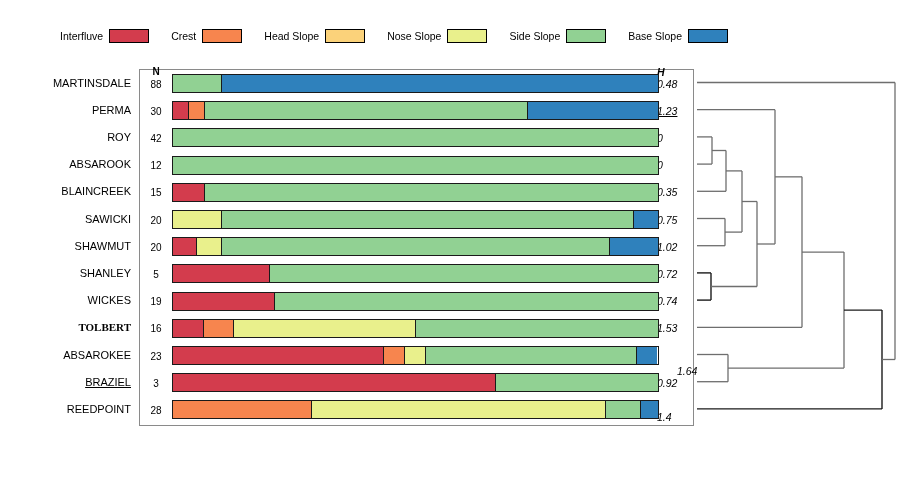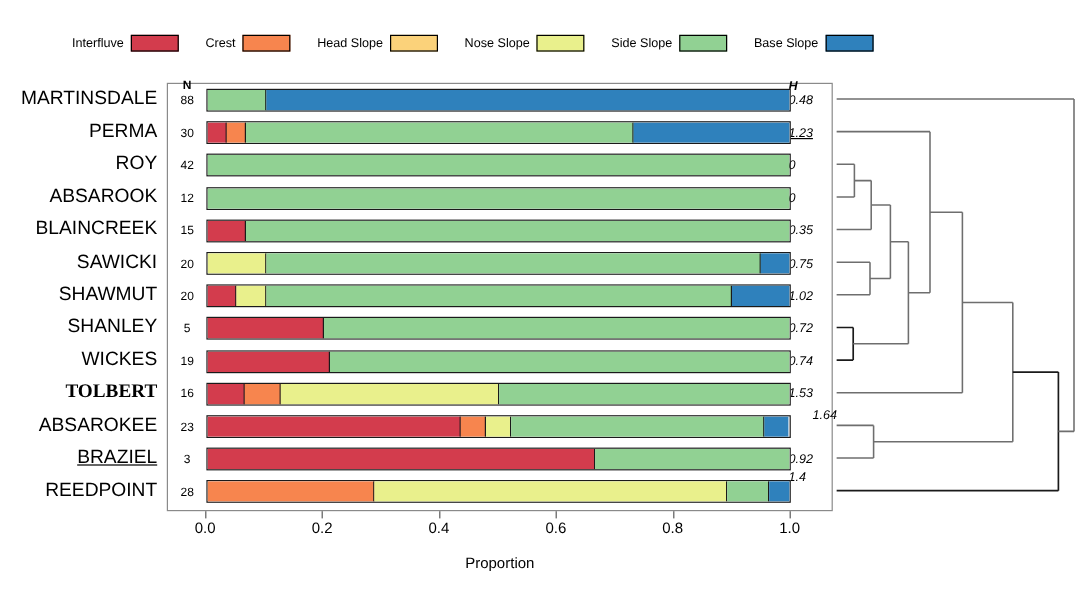--- a/index.html
+++ b/index.html
@@ -29,21 +29,21 @@
   .legend-label { font-size: 10.5px; margin-right: 6px; white-space: nowrap; }
   .legend-swatch {
     width: 40px; height: 14px;
     border: 1.2px solid #000; 
   }
 
   
   #ylabels { position: absolute; left: 0; top: 70px; width: 137px; height: 356px; }
   .ylabel {
     position: absolute; right: 6px; width: 131px;
-    text-align: right; font-size: 16px; white-space: nowrap;
+    text-align: right; font-size: 11px; white-space: nowrap;
     line-height: 12px;
   }
   .ylabel.bold { font-weight: bold; }
 
   
   #barpanel {
     position: absolute; left: 139px; top: 69px;
     width: 555px; height: 357px;
     border: 1px solid #8a8a8a;
     background: #ffffff;
@@ -204,59 +204,44 @@
       </div>
       <div class="ncol" style="top: 253.3px;">16</div>
       <div class="hcol" style="top: 252.3px;">1.53</div>
       <div class="bar-row" style="left: 32px; top: 248.8px; width: 487px;">
         <div class="seg" style="background: rgb(211, 60, 77); flex: 0 0 6.3%;"></div>
         <div class="seg" style="background: rgb(247, 133, 78); flex: 0 0 6.3%;"></div>
         <div class="seg" style="background: rgb(233, 240, 140); flex: 0 0 37.5%;"></div>
         <div class="seg" style="background: rgb(145, 209, 147); flex: 0 0 50%;"></div>
       </div>
       <div class="ncol" style="top: 280.5px;">23</div>
-      <div class="hcol" style="top: 270px; padding-left: 20px;">1.64</div>
+      <div class="hcol" style="top: 295px; padding-left: 20px;">1.64</div>
       <div class="bar-row" style="left: 32px; top: 276px; width: 487px;">
         <div class="seg" style="background: rgb(211, 60, 77); flex: 0 0 43.5%;"></div>
         <div class="seg" style="background: rgb(247, 133, 78); flex: 0 0 4.3%;"></div>
         <div class="seg" style="background: rgb(233, 240, 140); flex: 0 0 4.3%;"></div>
         <div class="seg" style="background: rgb(145, 209, 147); flex: 0 0 43.5%;"></div>
         <div class="seg" style="background: rgb(47, 129, 188); flex: 0 0 4.3%;"></div>
       </div>
       <div class="ncol" style="top: 307.7px;">3</div>
       <div class="hcol" style="top: 306.7px;">0.92</div>
       <div class="bar-row" style="left: 32px; top: 303.2px; width: 487px;">
         <div class="seg" style="background: rgb(211, 60, 77); flex: 0 0 66.7%;"></div>
         <div class="seg" style="background: rgb(145, 209, 147); flex: 0 0 33.3%;"></div>
       </div>
       <div class="ncol" style="top: 334.9px;">28</div>
-      <div class="hcol" style="top: 322px;">1.4</div>
+      <div class="hcol" style="top: 341px;">1.4</div>
       <div class="bar-row" style="left: 32px; top: 330.4px; width: 487px;">
         <div class="seg" style="background: rgb(247, 133, 78); flex: 0 0 28.6%;"></div>
         <div class="seg" style="background: rgb(233, 240, 140); flex: 0 0 60.7%;"></div>
         <div class="seg" style="background: rgb(145, 209, 147); flex: 0 0 7.1%;"></div>
         <div class="seg" style="background: rgb(47, 129, 188); flex: 0 0 3.6%;"></div>
       </div>
     </div>
 
-  <div id="xaxis">
-      <div class="xtick-mark" style="left: 32px;"></div>
-      <div class="xtick-label" style="left: 32px;">0.0</div>
-      <div class="xtick-mark" style="left: 129.4px;"></div>
-      <div class="xtick-label" style="left: 129.4px;">0.2</div>
-      <div class="xtick-mark" style="left: 226.8px;"></div>
-      <div class="xtick-label" style="left: 226.8px;">0.4</div>
-      <div class="xtick-mark" style="left: 324.2px;"></div>
-      <div class="xtick-label" style="left: 324.2px;">0.6</div>
-      <div class="xtick-mark" style="left: 421.6px;"></div>
-      <div class="xtick-label" style="left: 421.6px;">0.8</div>
-      <div class="xtick-mark" style="left: 519px;"></div>
-      <div class="xtick-label" style="left: 519px;">1.0</div>
-    </div>
-  <div id="xaxis-title">Proportion</div>
 
   <div id="dendro">
       <svg width="200" height="368">
         <line x1="0" x2="15" y1="74.9" y2="74.9" stroke="#6e6e6e" stroke-width="1.3"></line>
         <line x1="0" x2="15" y1="102.1" y2="102.1" stroke="#6e6e6e" stroke-width="1.3"></line>
         <line x1="15" x2="15" y1="74.9" y2="102.1" stroke="#6e6e6e" stroke-width="1.3"></line>
         <line x1="15" x2="29" y1="88.5" y2="88.5" stroke="#6e6e6e" stroke-width="1.3"></line>
         <line x1="0" x2="29" y1="129.3" y2="129.3" stroke="#6e6e6e" stroke-width="1.3"></line>
         <line x1="29" x2="29" y1="88.5" y2="129.3" stroke="#6e6e6e" stroke-width="1.3"></line>
         <line x1="0" x2="28" y1="156.5" y2="156.5" stroke="#6e6e6e" stroke-width="1.3"></line>

